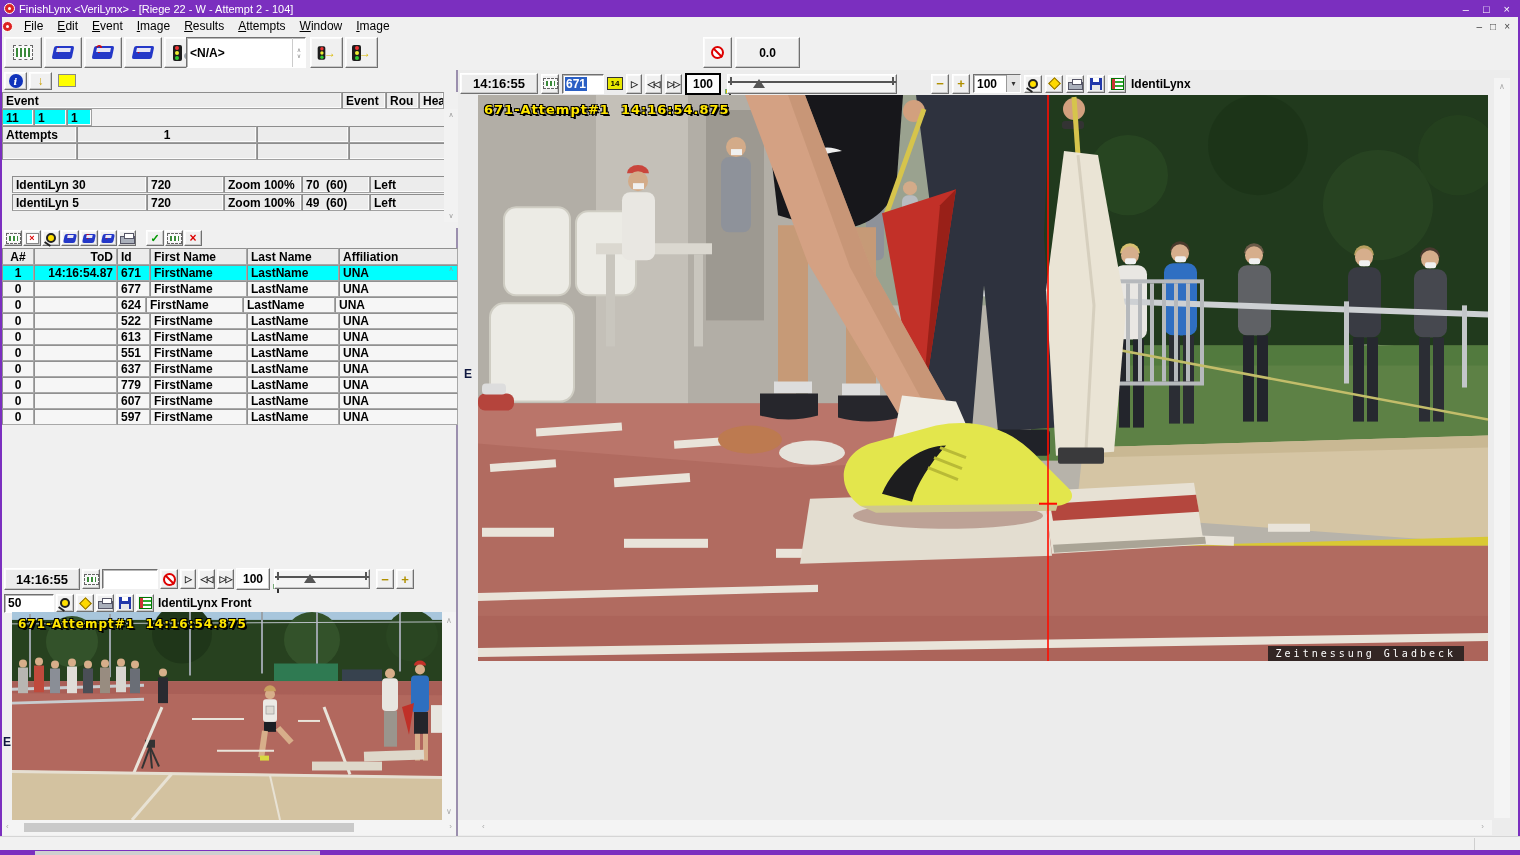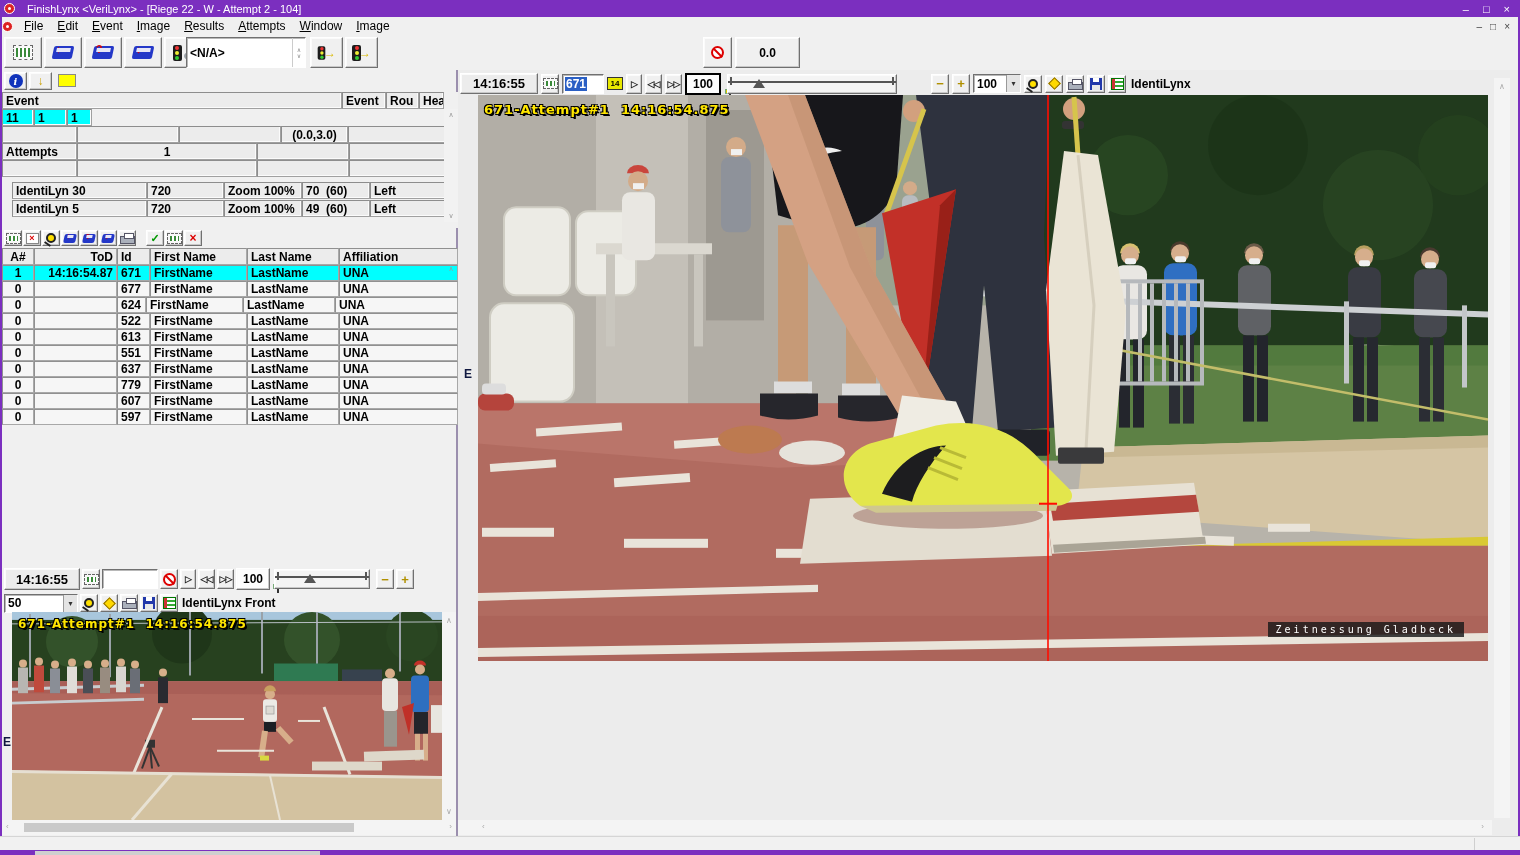--- a/index.html
+++ b/index.html
@@ -4,21 +4,21 @@
 <style>
   * { margin:0; padding:0; box-sizing:border-box; }
   html,body { background:#555; }
   .app { position:relative; width:1520px; height:855px; background:#f0f0f0;
          font-family:"Liberation Sans", sans-serif; overflow:hidden; }
   .abs { position:absolute; }
 
   
   .titlebar { position:absolute; left:0; top:0; width:1520px; height:17px; background:#7b2fbf;
               color:#fff; font-size:11px; display:flex; align-items:center; padding:0 4px; }
-  .titlebar .title { flex:1; margin-left:12px; white-space:pre; }
+  .titlebar .title { flex:1; margin-left:4px; white-space:pre; }
   .win-btns { display:flex; gap:14px; margin-right:6px; font-size:11px; }
   .win-btns span { cursor:default; }
   .app-logo { width:11px; height:11px; border-radius:50%; background:#d22; border:1px solid #fff;
               display:inline-block; position:relative; }
   .app-logo::after{ content:""; position:absolute; left:3px; top:3px; width:3px; height:3px; background:#fff; border-radius:50%; }
   .sideborder { position:absolute; top:17px; width:2px; height:838px; background:#7b2fbf; }
 
   .menubar { position:absolute; left:2px; top:17px; width:1516px; height:18px; background:#f0f0f0;
              display:flex; align-items:center; font-size:12px; color:#000; }
   .menu-item { display:inline-block; padding:1px 7px; }
@@ -238,40 +238,33 @@
         <div class="ec" style="width:44px;">Event</div>
         <div class="ec" style="width:33px;">Rou</div>
         <div class="ec" style="width:25px;">Hea</div>
       </div>
       <div class="erow">
         <div class="ec cyan" style="width:32px;">11</div>
         <div class="ec cyan" style="width:33px;">1</div>
         <div class="ec cyan" style="width:25px;">1</div>
       </div>
       <div class="erow">
-        <div class="ec" style="width:75px;"></div>
-        <div class="ec" style="width:102px;"></div>
-        <div class="ec" style="width:102px;"></div>
-        <div class="ec" style="width:67px;justify-content:center;">(0.0,3.0)</div>
-        <div class="ec" style="flex:1;"></div>
-      </div>
-      <div class="erow">
         <div class="ec" style="width:75px;">Attempts</div>
         <div class="ec" style="width:180px;justify-content:center;">1</div>
         <div class="ec" style="width:92px;"></div>
         <div class="ec" style="flex:1;"></div>
       </div>
       <div class="erow">
         <div class="ec" style="width:75px;"></div>
         <div class="ec" style="width:180px;"></div>
         <div class="ec" style="width:92px;"></div>
         <div class="ec" style="flex:1;"></div>
       </div>
       <div>
-        <div class="erow" style="margin-top:5px;">
+        <div class="erow" style="margin-top:16px;">
           <div style="width:10px;"></div>
           <div class="ec" style="width:135px;">IdentiLyn 30</div>
           <div class="ec" style="width:77px;">720</div>
           <div class="ec" style="width:78px;">Zoom 100%</div>
           <div class="ec" style="width:68px;">70  (60)</div>
           <div class="ec" style="flex:1;">Left</div>
         </div>
 
         <div class="erow" style="margin-top:1px;">
           <div style="width:10px;"></div>
@@ -464,21 +457,21 @@
       <div style="width:2px;"></div>
       <div class="btn3d pm" style="width:18px;height:20px;">
           <span>−</span>
         </div>
       <div class="btn3d pm" style="width:18px;height:20px;">
           <span>+</span>
         </div>
     </div>
 
     <div class="vbar" style="left:2px;top:522px;height:22px;gap:2px;">
-      <div class="sunken combo" style="width:74px;height:19px;gap:41px;">
+      <div class="sunken combo" style="width:50px;height:19px;gap:41px;">
         <span class="val">50</span>
         <span class="ddbtn">▾</span>
       </div>
       <div class="btn3d" style="width:18px;height:18px;">
           <span class="mag"></span>
         </div>
       <div class="btn3d" style="width:18px;height:18px;">
           <span class="dia"></span>
         </div>
       <div class="btn3d" style="width:18px;height:18px;">
@@ -830,21 +823,21 @@
           <path d="M404,398 C418,366 446,350 468,350 C452,368 438,390 434,406 Z" fill="#1d1d1f"></path>
           <path d="M462,352 l26,10 M456,362 l28,11 M450,372 l30,12" stroke="#b9ba36" stroke-width="3" fill="none"></path>
           <path d="M382,410 L580,408 L578,415 L398,417 Z" fill="#cfc78f"></path>
         </g>
         <g>
           <line x1="570" y1="0" x2="570" y2="565" stroke="#ff0d00" stroke-width="1.6"></line>
           <line x1="561" y1="408" x2="579" y2="408" stroke="#ff0d00" stroke-width="2"></line>
         </g>
       </svg>
       <span class="overlay" style="left:6px;top:7px;">671-Attempt#1  14:16:54.875</span>
-      <span class="watermark" style="right:24px;bottom:24px;">Zeitnessung Gladbeck</span>
+      <span class="watermark" style="right:24px;bottom:0;">Zeitnessung Gladbeck</span>
     </div>
 
     <div class="abs flatscroll" style="left:1036px;top:8px;width:16px;height:740px;">
       <div style="text-align:center;padding-top:4px;">∧</div>
     </div>
     <div class="abs flatscroll" style="left:0;top:750px;width:1034px;height:15px;">
       <span class="abs" style="left:24px;top:2px;">‹</span>
       <span class="abs" style="right:8px;top:2px;">›</span>
     </div>
   </div>

